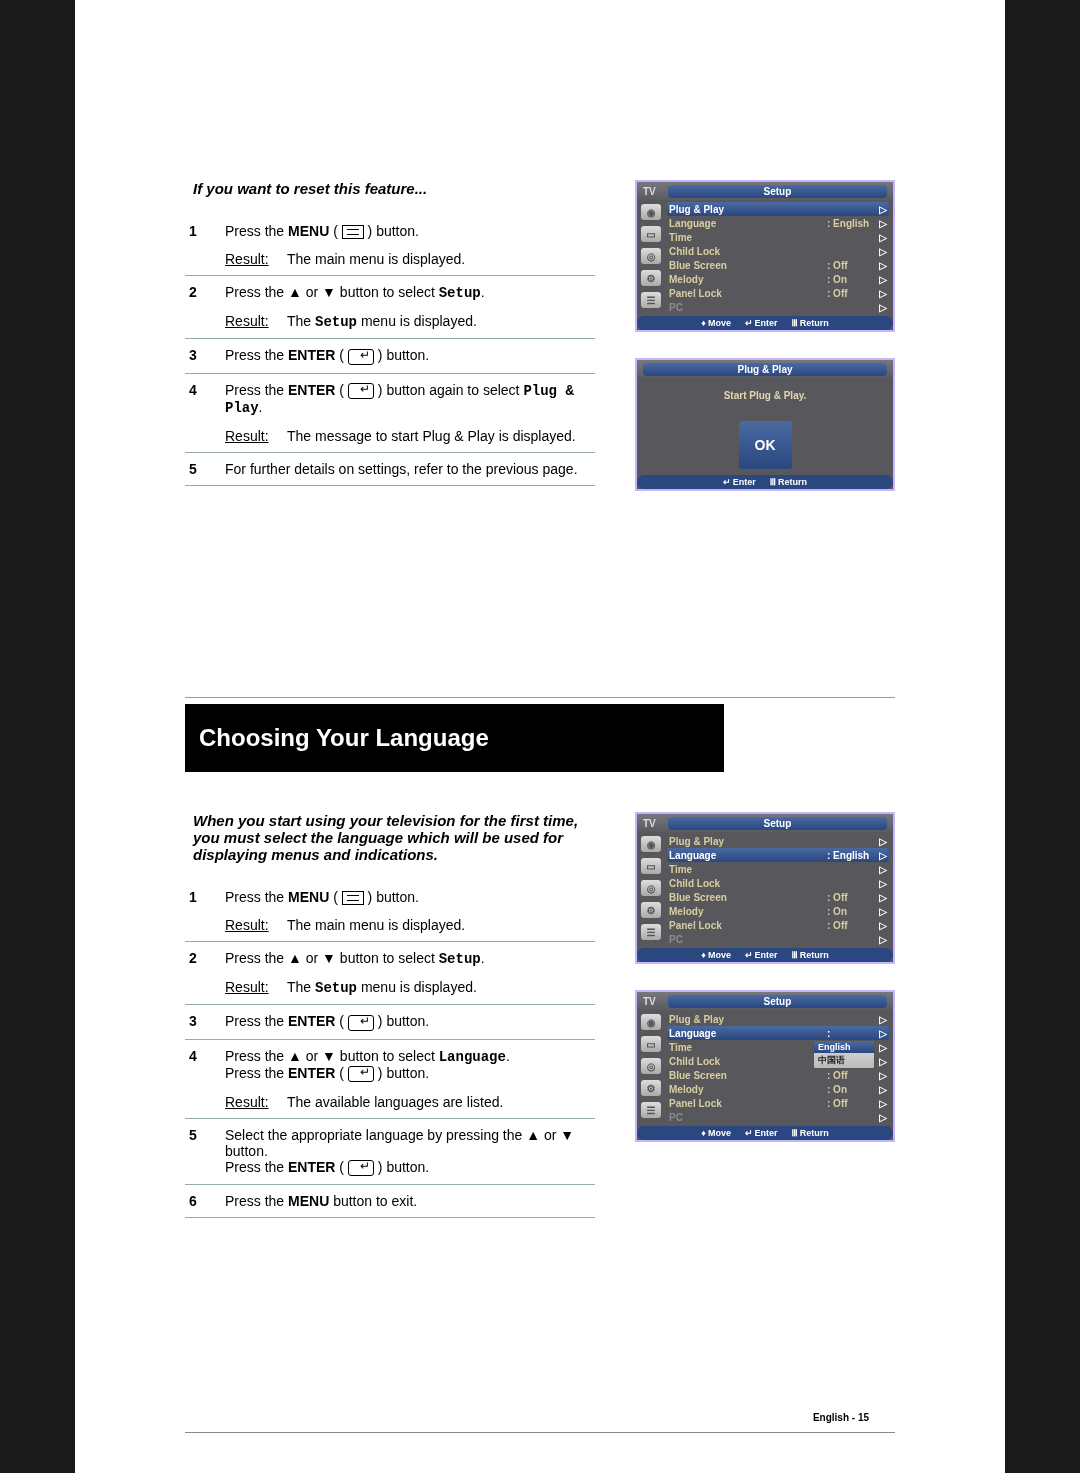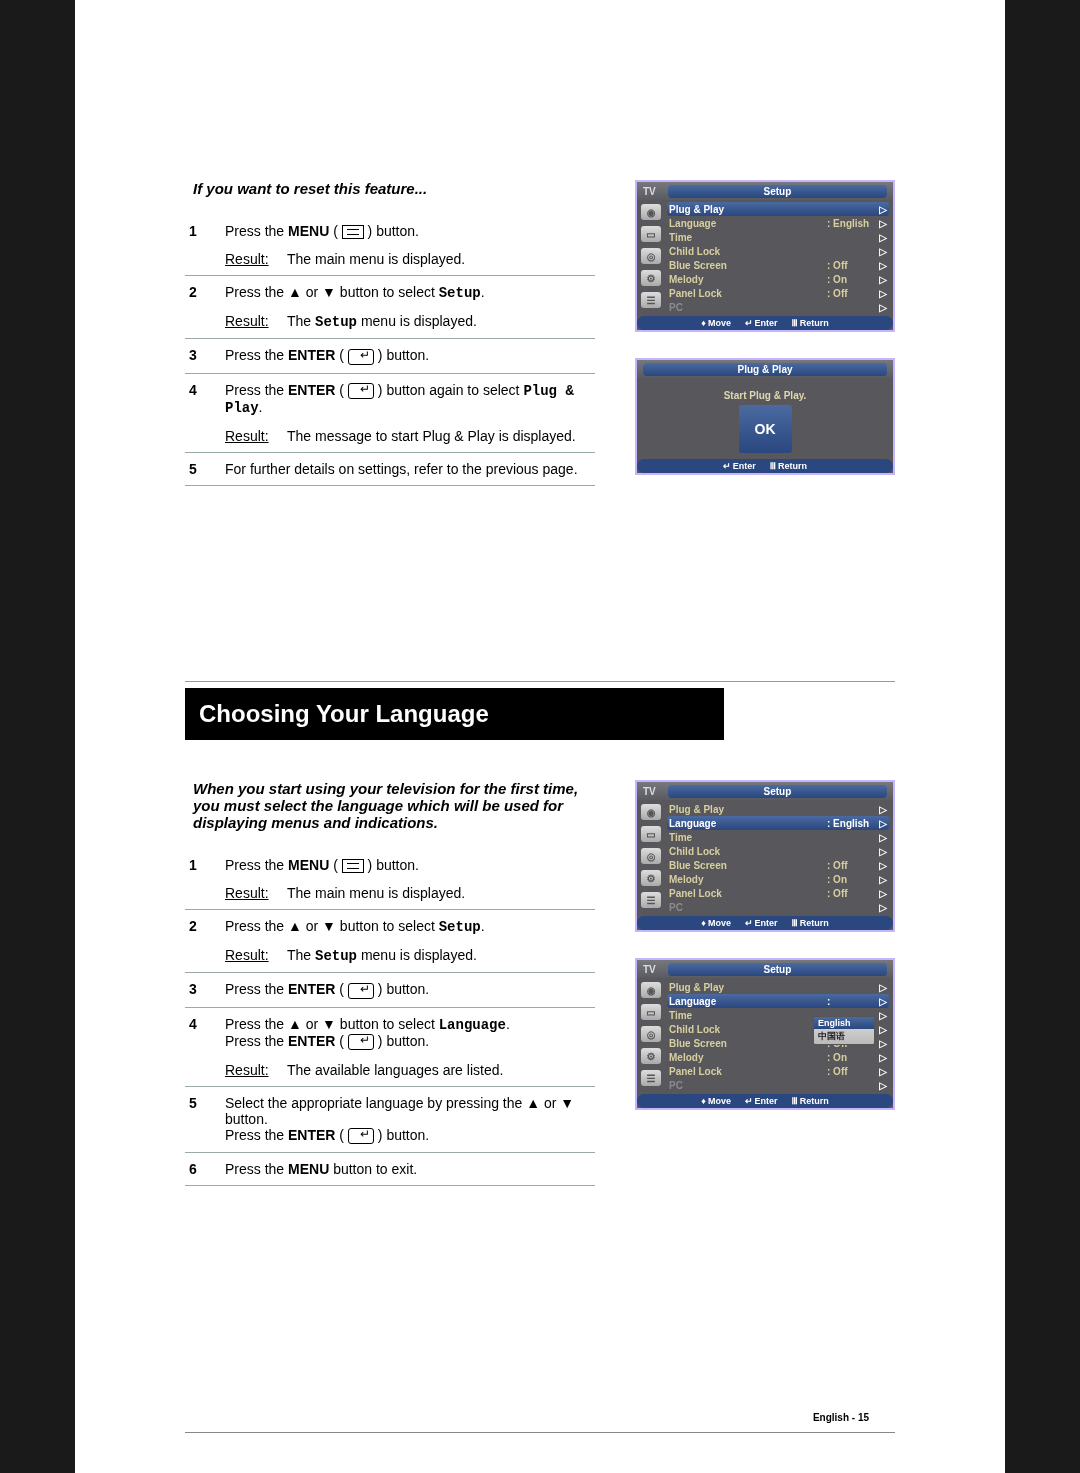--- a/index.html
+++ b/index.html
@@ -66,21 +66,21 @@
   }
 
   
   .section-title-wrap {
     margin: 180px 0 40px 0;
   }
   .section-title-wrap .rule { border-top:1px solid #999; }
   .section-title {
     background:#000; color:#fff;
     font-size:24px; font-weight:bold;
-    padding: 12px 14px;
+    padding: 20px 14px;
     display:inline-block;
     margin: 6px 16px 0 0;
     width: 72%;
   }
 
   
   .osd {
     background:#57575c;
     border:2px solid #c4b5fd;
     color:#fff;
@@ -119,21 +119,21 @@
   .osd .list .row-item .label { flex:1; }
   .osd .list .row-item .val { width:50px; }
   .osd .list .row-item .arr { width:10px; text-align:right; color:#fff; }
   .osd .footer {
     background:#2a4780; display:flex; justify-content:center; gap:14px;
     font-size:9px; padding:2px 0;border-radius:7px;
   }
   .osd .footer span { color:#fff; }
   .osd .footer .sym { margin-right:2px; }
 
-  .osd.small .body { flex-direction:column; align-items:center; padding:12px 6px 6px 6px; gap:4px;}
+  .osd.small .body { flex-direction:column; align-items:center; padding:12px 6px 6px 6px; gap:20px;}
   .osd.small .msg { color:#e0d8b0; font-size:10px; }
   .osd.small .okbtn {
     background:linear-gradient(#4a6aa0,#2a4780); border-radius:3px; padding:16px 16px; font-size:14px;
   }
 
   .dropdown-popup {
     position:absolute; background:linear-gradient(#ddd,#bbb); border:1px solid #555; border-radius:2px;
     font-size:9px; color:#222; right:18px; width:60px;
   }
   .dropdown-popup div { padding:1px 4px; }
@@ -431,21 +431,21 @@
                 <span class="label">Panel Lock</span>
                 <span class="val">: Off</span>
                 <span class="arr">▷</span>
               </div>
               <div class="row-item disabled">
                 <span class="label">PC</span>
                 <span class="val"></span>
                 <span class="arr">▷</span>
               </div>
             </div>
-            <div class="dropdown-popup" style="top:38px;">
+            <div class="dropdown-popup" style="top:30px;">
               <div class="sel">English</div>
               <div class="">中国语</div>
             </div>
           </div>
           <div class="footer">
             <span><span class="sym">♦</span>Move</span>
             <span><span class="sym">↵</span>Enter</span>
             <span><span class="sym">Ⅲ</span>Return</span>
           </div>
         </div>

